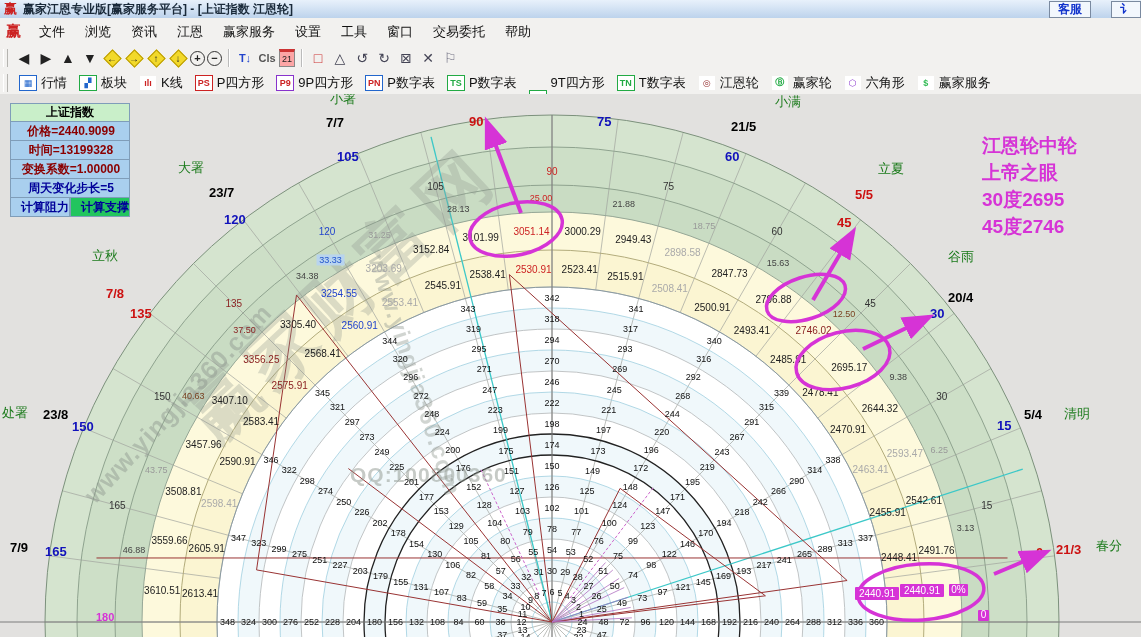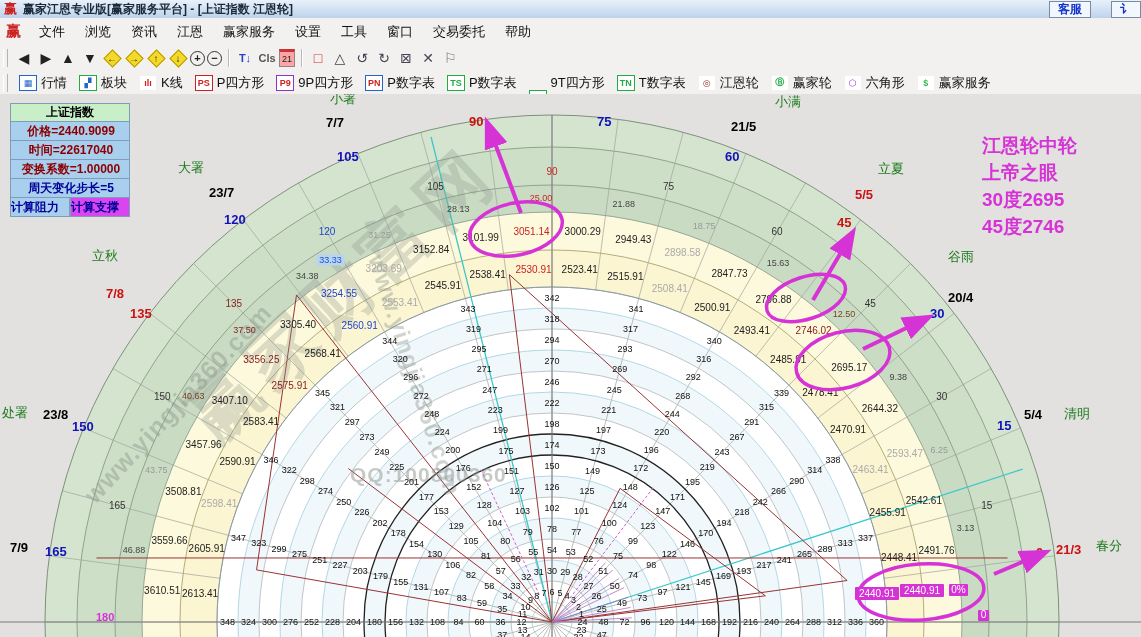--- a/index.html
+++ b/index.html
@@ -38,23 +38,23 @@
       border:1px solid;font-size:9px;font-weight:bold;margin-right:4px;background:#fff;}
   #client{position:absolute;left:0;top:94px;width:1141px;height:543px;background:#e2e1df;}
   #wheel{position:absolute;left:0;top:0;}
   #panel{position:absolute;left:2px;top:9px;width:120px;font-size:12px;font-weight:bold;z-index:5;padding-left:8px;}
   #panel .hdr{background:#c9efc9;border:1px solid #7f9db9;text-align:center;color:#000;
       height:17px;line-height:17px;}
   #panel .row{background:#a9cfee;border:1px solid #7f9db9;border-top:none;height:18px;
       line-height:18px;padding-left:2px;white-space:nowrap;overflow:hidden;text-align:center;}
   #panel .btns{display:flex;}
   #panel .btns div{flex:1;border:1px solid #7f9db9;border-top:none;height:18px;line-height:18px;
-      text-align:left;color:#000099;}
+      text-align:right;color:#000099;}
   #panel .btns .b1{background:#a9cfee;}
-  #panel .btns .b2{background:#d946ef;}
+  #panel .btns .b2{background:#22c55e;}
 </style>
 </head>
 <body>
 
 <div id="titlebar">
   <span class="logo">赢</span>
   <span>赢家江恩专业版[赢家服务平台] - [上证指数 江恩轮]</span>
   <span class="tbtns" id="tbtns">
       <span class="tbtn">客服</span>
       <span class="tbtn">讠</span>
@@ -167,21 +167,21 @@
       <span class="chip" style="color: rgb(51, 187, 85); border-color: rgb(242, 241, 239);">$</span>
       <span>赢家服务</span>
     </span>
   </div>
 
 <div id="client">
   <div id="panel">
     <div class="hdr">上证指数</div>
     <div id="prows">
         <div class="row" style="color: rgb(139, 0, 0);">价格=2440.9099</div>
-        <div class="row" style="color: rgb(139, 0, 0);">时间=22617040</div>
+        <div class="row" style="color: rgb(139, 0, 0);">时间=13199328</div>
         <div class="row" style="color: rgb(139, 0, 0);">变换系数=1.00000</div>
         <div class="row" style="color: rgb(0, 0, 153);">周天变化步长=5</div>
       </div>
     <div class="btns">
       <div class="b1">计算阻力</div>
       <div class="b2">计算支撑</div>
     </div>
   </div>
   <div id="wheel"><svg width="1141" height="543" xmlns="http://www.w3.org/2000/svg">
         <defs>

